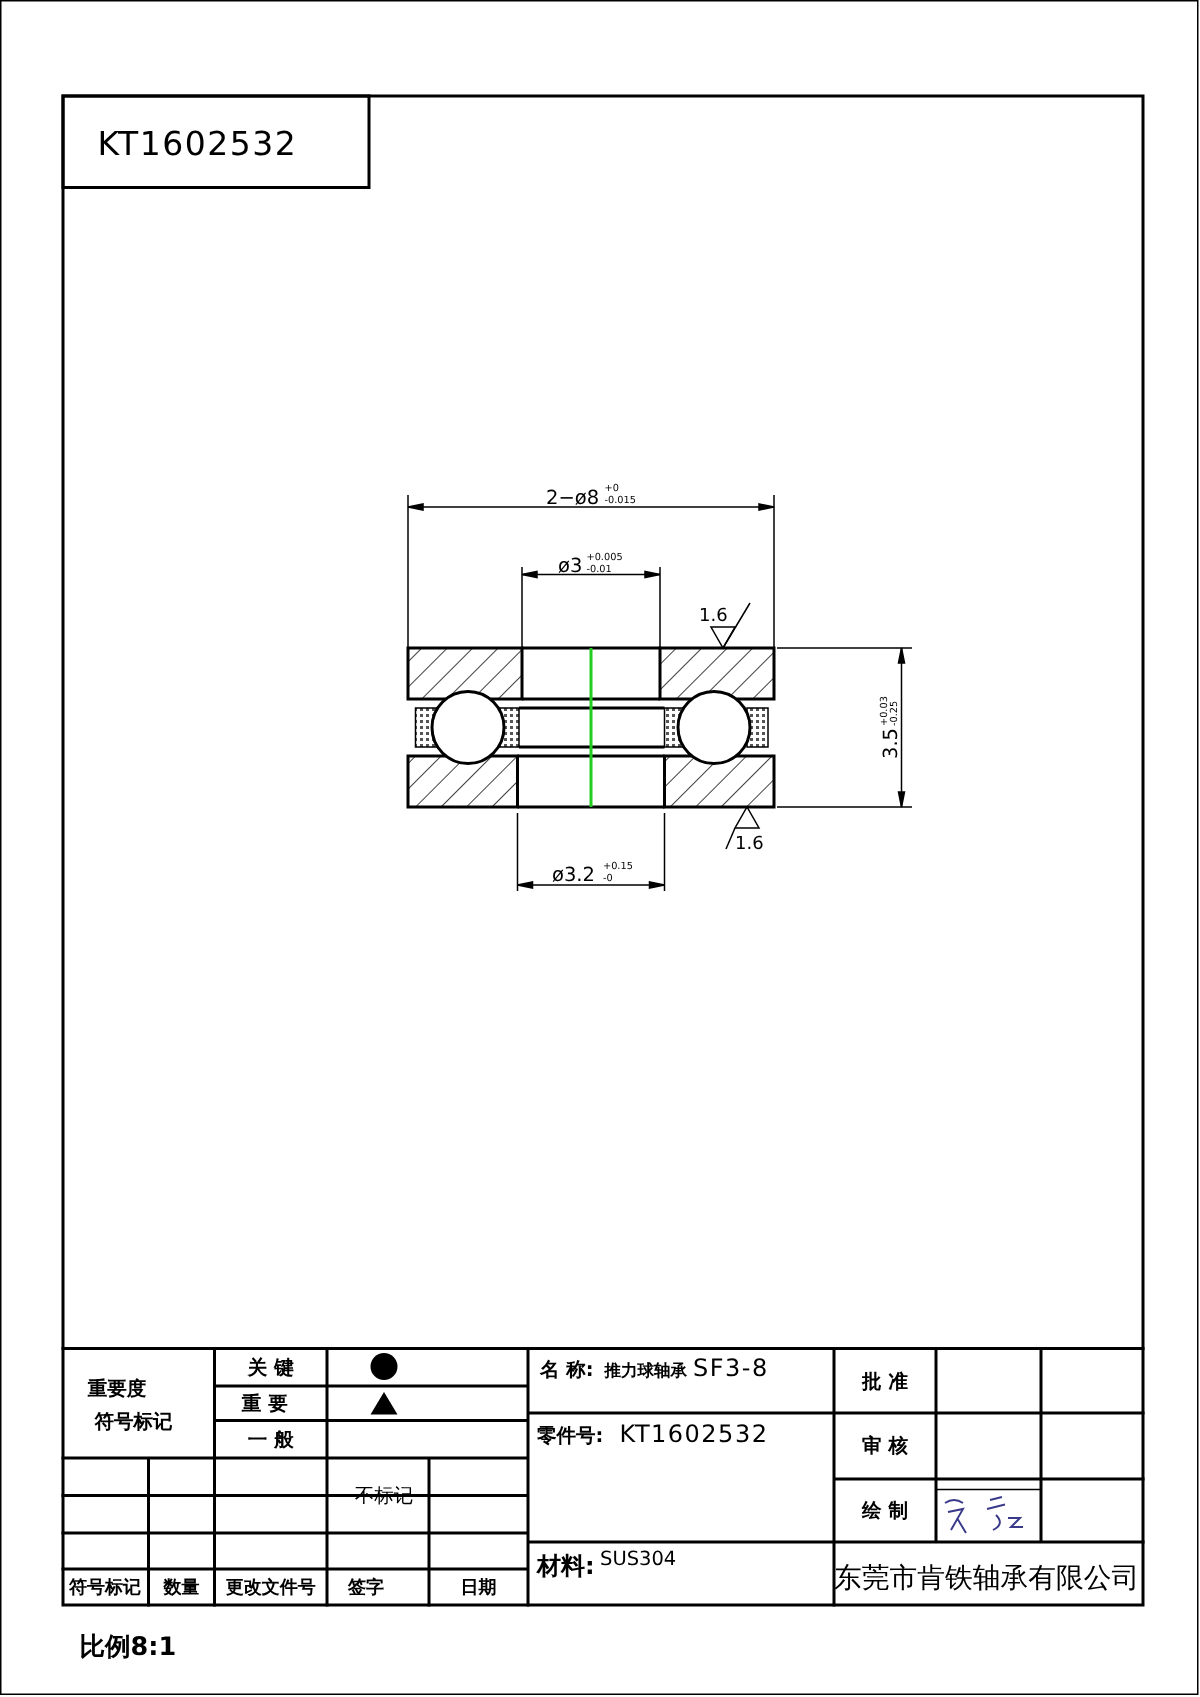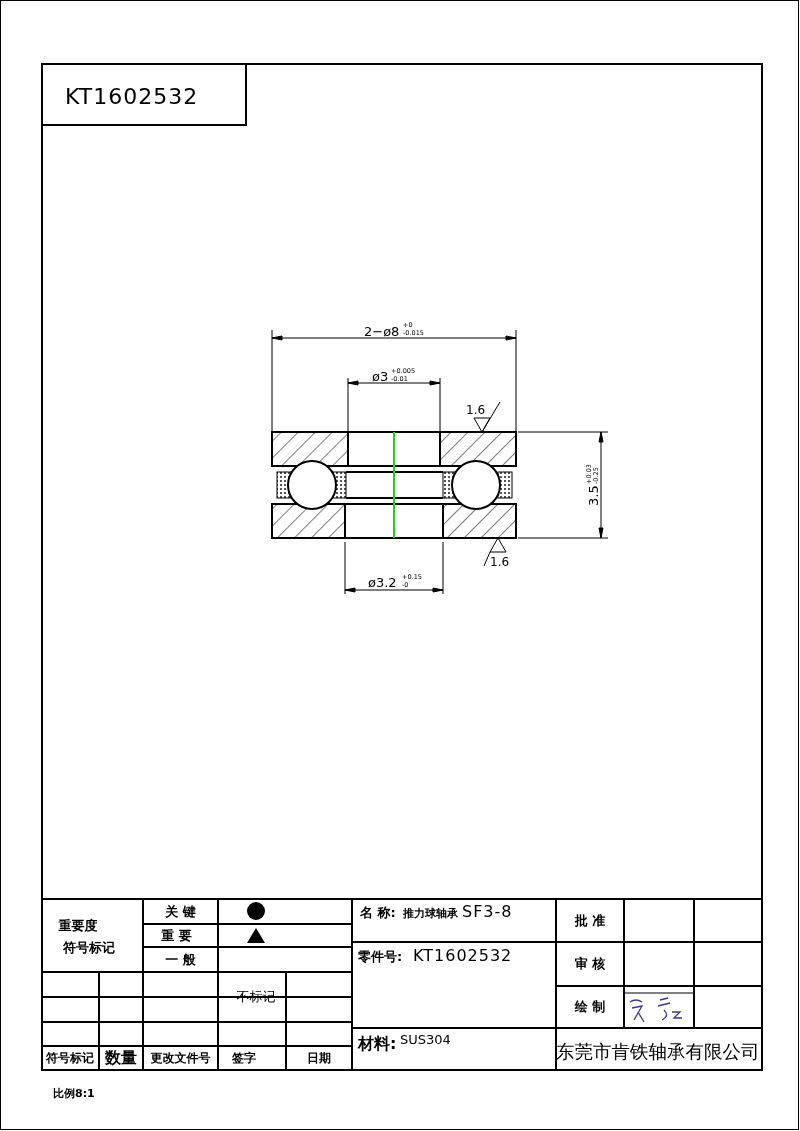--- a/index.html
+++ b/index.html
@@ -4,21 +4,21 @@
 <style>
   html, body { margin:0; padding:0; background:#fff; }
   body { width:800px; height:1131px; position:relative; overflow:hidden;
          font-family:"DejaVu Sans", sans-serif; color:#000; }
   .outer { position:absolute; left:0; top:0; width:797px; height:1128px; border:1.5px solid #000; }
   .frame { position:absolute; left:41px; top:63px; width:722px; height:1008px; border:2px solid #000; box-sizing:border-box; }
   .titlebox { position:absolute; left:41px; top:63px; width:206px; height:63px; border:2px solid #000; box-sizing:border-box;
               font-size:22px; letter-spacing:1px; line-height:63px; padding-left:22px; }
   svg.drawing { position:absolute; left:0; top:0; }
   .cell { position:absolute; font-size:13px; font-weight:bold; display:flex; align-items:center; justify-content:center; box-sizing:border-box; }
-  .scale { position:absolute; left:53px; top:1086px; font-size:11px; font-weight:bold; }
+  .scale { position:absolute; left:53px; top:1086px; font-size:17px; font-weight:bold; }
   .lbl { position:absolute; font-size:14px;text-align:center; }
   .company { position:absolute; left:556px; top:1032px; width:208px; height:38px; font-size:18.5px; white-space:nowrap; display:flex; align-items:center; }
 </style>
 </head>
 <body>
 
 <div class="outer"></div>
 <div class="frame"></div>
 <div class="titlebox"><span>KT1602532</span></div>
 
@@ -151,21 +151,21 @@
 </svg>
 
 <div class="cell" style="left:43px;top:916px;width:70px;height:20px;">重要度</div>
 <div class="cell" style="left:43px;top:938px;width:92px;height:20px;">符号标记</div>
 <div class="cell" style="left:143px;top:899px;width:75px;height:25px;">关 键</div>
 <div class="cell" style="left:143px;top:924px;width:67px;height:23px;">重 要</div>
 <div class="cell" style="left:143px;top:947px;width:75px;height:25px;">一 般</div>
 <div class="cell" style="left:218px;top:984px;width:76px;height:25px;font-weight:normal;">不标记</div>
 
 <div class="cell" style="left:41px;top:1046px;width:58px;height:25px;font-size:12px;">符号标记</div>
-<div class="cell" style="left:99px;top:1046px;width:44px;height:25px;font-size:16px;font-family:Liberation Mono, monospace;">数量</div>
+<div class="cell" style="left:99px;top:1046px;width:44px;height:25px;font-size:12px;font-family:Liberation Mono, monospace;">数量</div>
 <div class="cell" style="left:143px;top:1046px;width:75px;height:25px;font-size:12px;">更改文件号</div>
 <div class="cell" style="left:218px;top:1046px;width:52px;height:25px;font-size:12px;">签字</div>
 <div class="cell" style="left:286px;top:1046px;width:66px;height:25px;font-size:12px;">日期</div>
 
 <div class="lbl" style="left:360px;top:904px;font-size:13px;font-weight:bold;">名 称:</div>
 <div class="lbl" style="left:403px;top:906px;font-size:11px;font-weight:bold;">推力球轴承</div>
 <div class="lbl" style="left:462px;top:902px;font-size:16px;letter-spacing:1px;">SF3-8</div>
 <div class="lbl" style="left:358px;top:948px;font-size:13px;font-weight:bold;">零件号:</div>
 <div class="lbl" style="left:413px;top:946px;font-size:16px;letter-spacing:1px;">KT1602532</div>
 <div class="lbl" style="left:358px;top:1034px;font-size:16px;font-weight:bold;">材料:</div>

